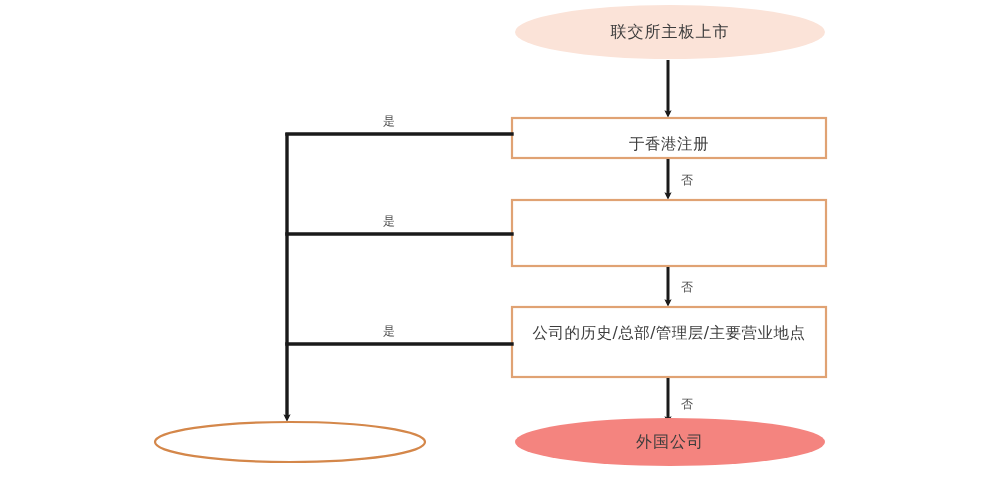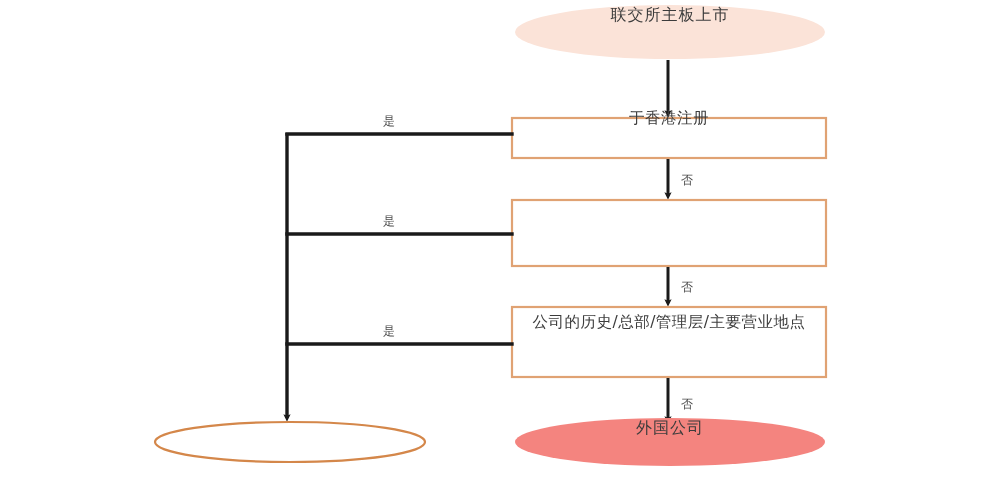--- a/index.html
+++ b/index.html
@@ -22,20 +22,21 @@
     left: 0;
     top: 0;
     width: 1000px;
     height: 484px;
   }
   .node-label {
     position: absolute;
     display: flex;
     flex-direction: column;
     align-items: center;
+    justify-content: center;
     text-align: center;
     color: #3c3c3c;
     font-family: "DejaVu Sans", "Liberation Sans", sans-serif;
     pointer-events: none;
     white-space: nowrap;
   }
   .ellipse-label {
     font-size: 16px;
     letter-spacing: 1px;
   }
@@ -94,26 +95,26 @@
 
     <ellipse cx="290" cy="442" rx="135" ry="20" fill="#ffffff" stroke="#d4874a" stroke-width="2.2"></ellipse>
 
     <ellipse cx="670" cy="442" rx="155" ry="24" fill="#f4847f" stroke="none"></ellipse>
   </svg>
 
   <div class="node-label ellipse-label" style="left:515px; top:5px; width:310px; height:54px;">
     <span>联交所主板上市</span>
   </div>
 
-  <div class="node-label box-label single" style="left:512px; top:109px; width:314px; height:40px;">
+  <div class="node-label box-label single" style="left:512px; top:124px; width:314px; height:40px;">
     <span>于香港注册</span>
   </div>
 
 
-  <div class="node-label box-label" style="left:512px; top:308px; width:314px; height:70px;">
+  <div class="node-label box-label" style="left:512px; top:299px; width:314px; height:70px;">
     <span>公司的历史/总部/管理层/主要营业地点</span>
   </div>
 
 
   <div class="node-label ellipse-label" style="left:515px; top:418px; width:310px; height:48px;">
     <span>外国公司</span>
   </div>
 
   <div class="edge-label" style="left:383px; top:113px;">是</div>
   <div class="edge-label" style="left:383px; top:213px;">是</div>

